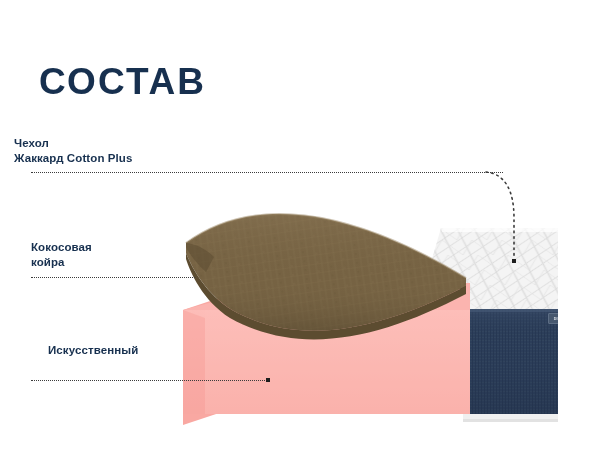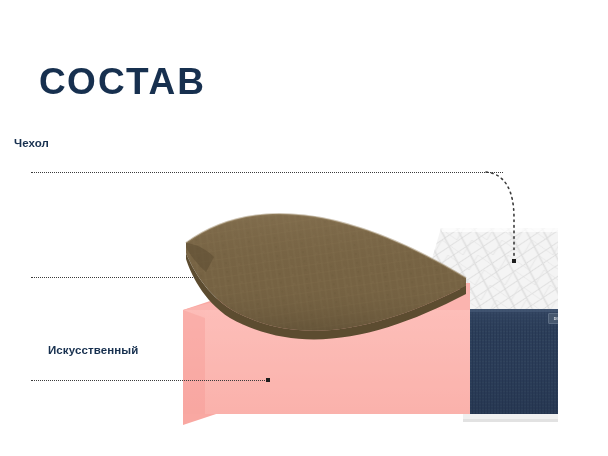--- a/index.html
+++ b/index.html
@@ -211,28 +211,33 @@
       </g>
     </svg>
   </div>
 
   <div id="brand-tag">
     <span>DIMAX</span>
   </div>
 
   <div class="legend-label" style="left:14px; top:136px;">
     <span>Чехол</span>
+    <span class="line2">Жаккард Cotton Plus</span>
   </div>
   <div class="leader" style="left:31px; top:172px; width:472px;"></div>
 
   <svg style="position:absolute; left:484px; top:166px;" width="40" height="100">
     <path d="M2,6 C 22,8 30,26 30,52 L30,92" stroke="#3b3b3b" stroke-width="1.6" fill="none" stroke-dasharray="1.6 4" stroke-linecap="round"></path>
   </svg>
   <div class="leader-dot" style="left:512px; top:259px;"></div>
 
+  <div class="legend-label" style="left:31px; top:240px;">
+    <span>Кокосовая</span>
+    <span class="line2">койра</span>
+  </div>
   <div class="leader" style="left:31px; top:277px; width:164px;"></div>
 
   <div class="legend-label" style="left:48px; top:343px;">
     <span>Искусственный</span>
   </div>
   <div class="leader" style="left:31px; top:380px; width:236px;"></div>
   <div class="leader-dot" style="left:266px; top:378px;"></div>
 
 </div>
 

